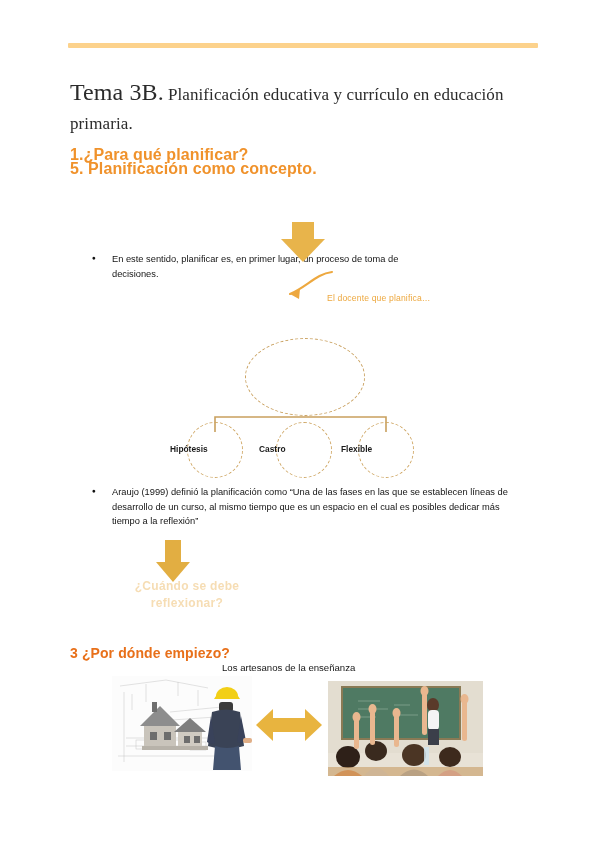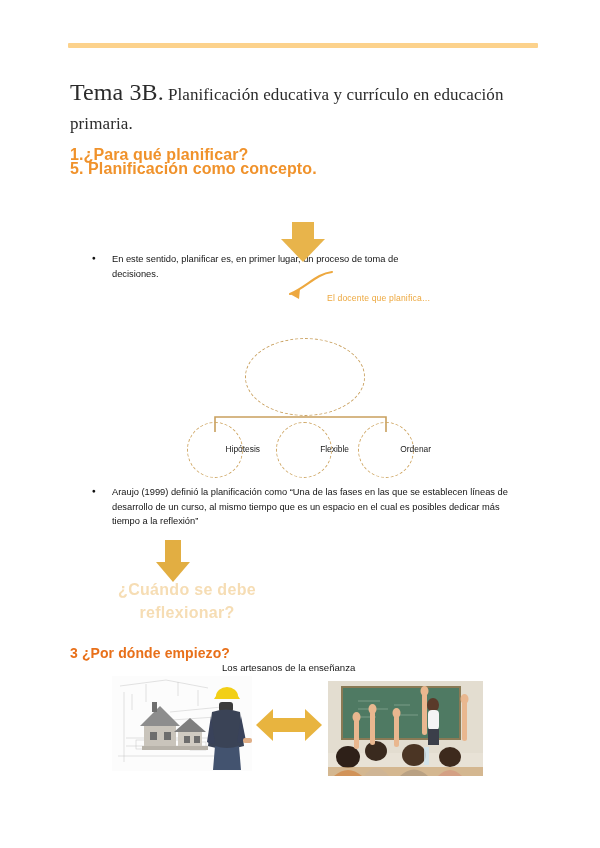--- a/index.html
+++ b/index.html
@@ -185,39 +185,40 @@
   .node-sub {
     position: absolute;
     width: 56px;
     height: 56px;
     border: 1px dashed #cfa765;
     border-radius: 50%;
   }
   .node-sub-text {
     position: absolute;
     width: 90px;
-    text-align: right;
+    text-align: left;
     font-size: 8.4px;
     color: #1a1a1a;
+    font-weight: bold;
   }
   #sub-c-0 { left: 187px; top: 422px; }
   #sub-t-0 { left: 170px; top: 444px; }
   #sub-c-1 { left: 276px; top: 422px; }
   #sub-t-1 { left: 259px; top: 444px; }
   #sub-c-2 { left: 358px; top: 422px; }
   #sub-t-2 { left: 341px; top: 444px; }
 
   
   .faint-text {
     position: absolute;
     left: 112px;
     top: 578px;
     width: 150px;
     text-align: center;
-    font-size: 16px;
+    font-size: 12px;
     line-height: 1.45;
     color: #f6ddb4;
     font-weight: bold;
     letter-spacing: .3px;
   }
 
   
   .artisan-caption {
     position: absolute;
     left: 222px;
@@ -297,24 +298,24 @@
   <div class="diagram">
     <svg width="600" height="848" viewBox="0 0 600 848">
       <path d="M215 432 L215 417 L386 417 L386 432" fill="none" stroke="#c9a05e" stroke-width="1.6" stroke-linejoin="miter"></path>
     </svg>
   </div>
 
   <div class="node-sub" id="sub-c-0"></div>
   <div class="node-sub-text" id="sub-t-0">Hipótesis</div>
 
   <div class="node-sub" id="sub-c-1"></div>
-  <div class="node-sub-text" id="sub-t-1">Flexible</div>
+  <div class="node-sub-text" id="sub-t-1">Castro</div>
 
   <div class="node-sub" id="sub-c-2"></div>
-  <div class="node-sub-text" id="sub-t-2">Ordenar</div>
+  <div class="node-sub-text" id="sub-t-2">Flexible</div>
 
   <div class="arrow-down-slim">
     <div class="stem"></div>
     <div class="head"></div>
   </div>
 
   <div class="faint-text">¿Cuándo se debe reflexionar?</div>
 
   <div class="artisan-caption">Los artesanos de la enseñanza</div>
 

